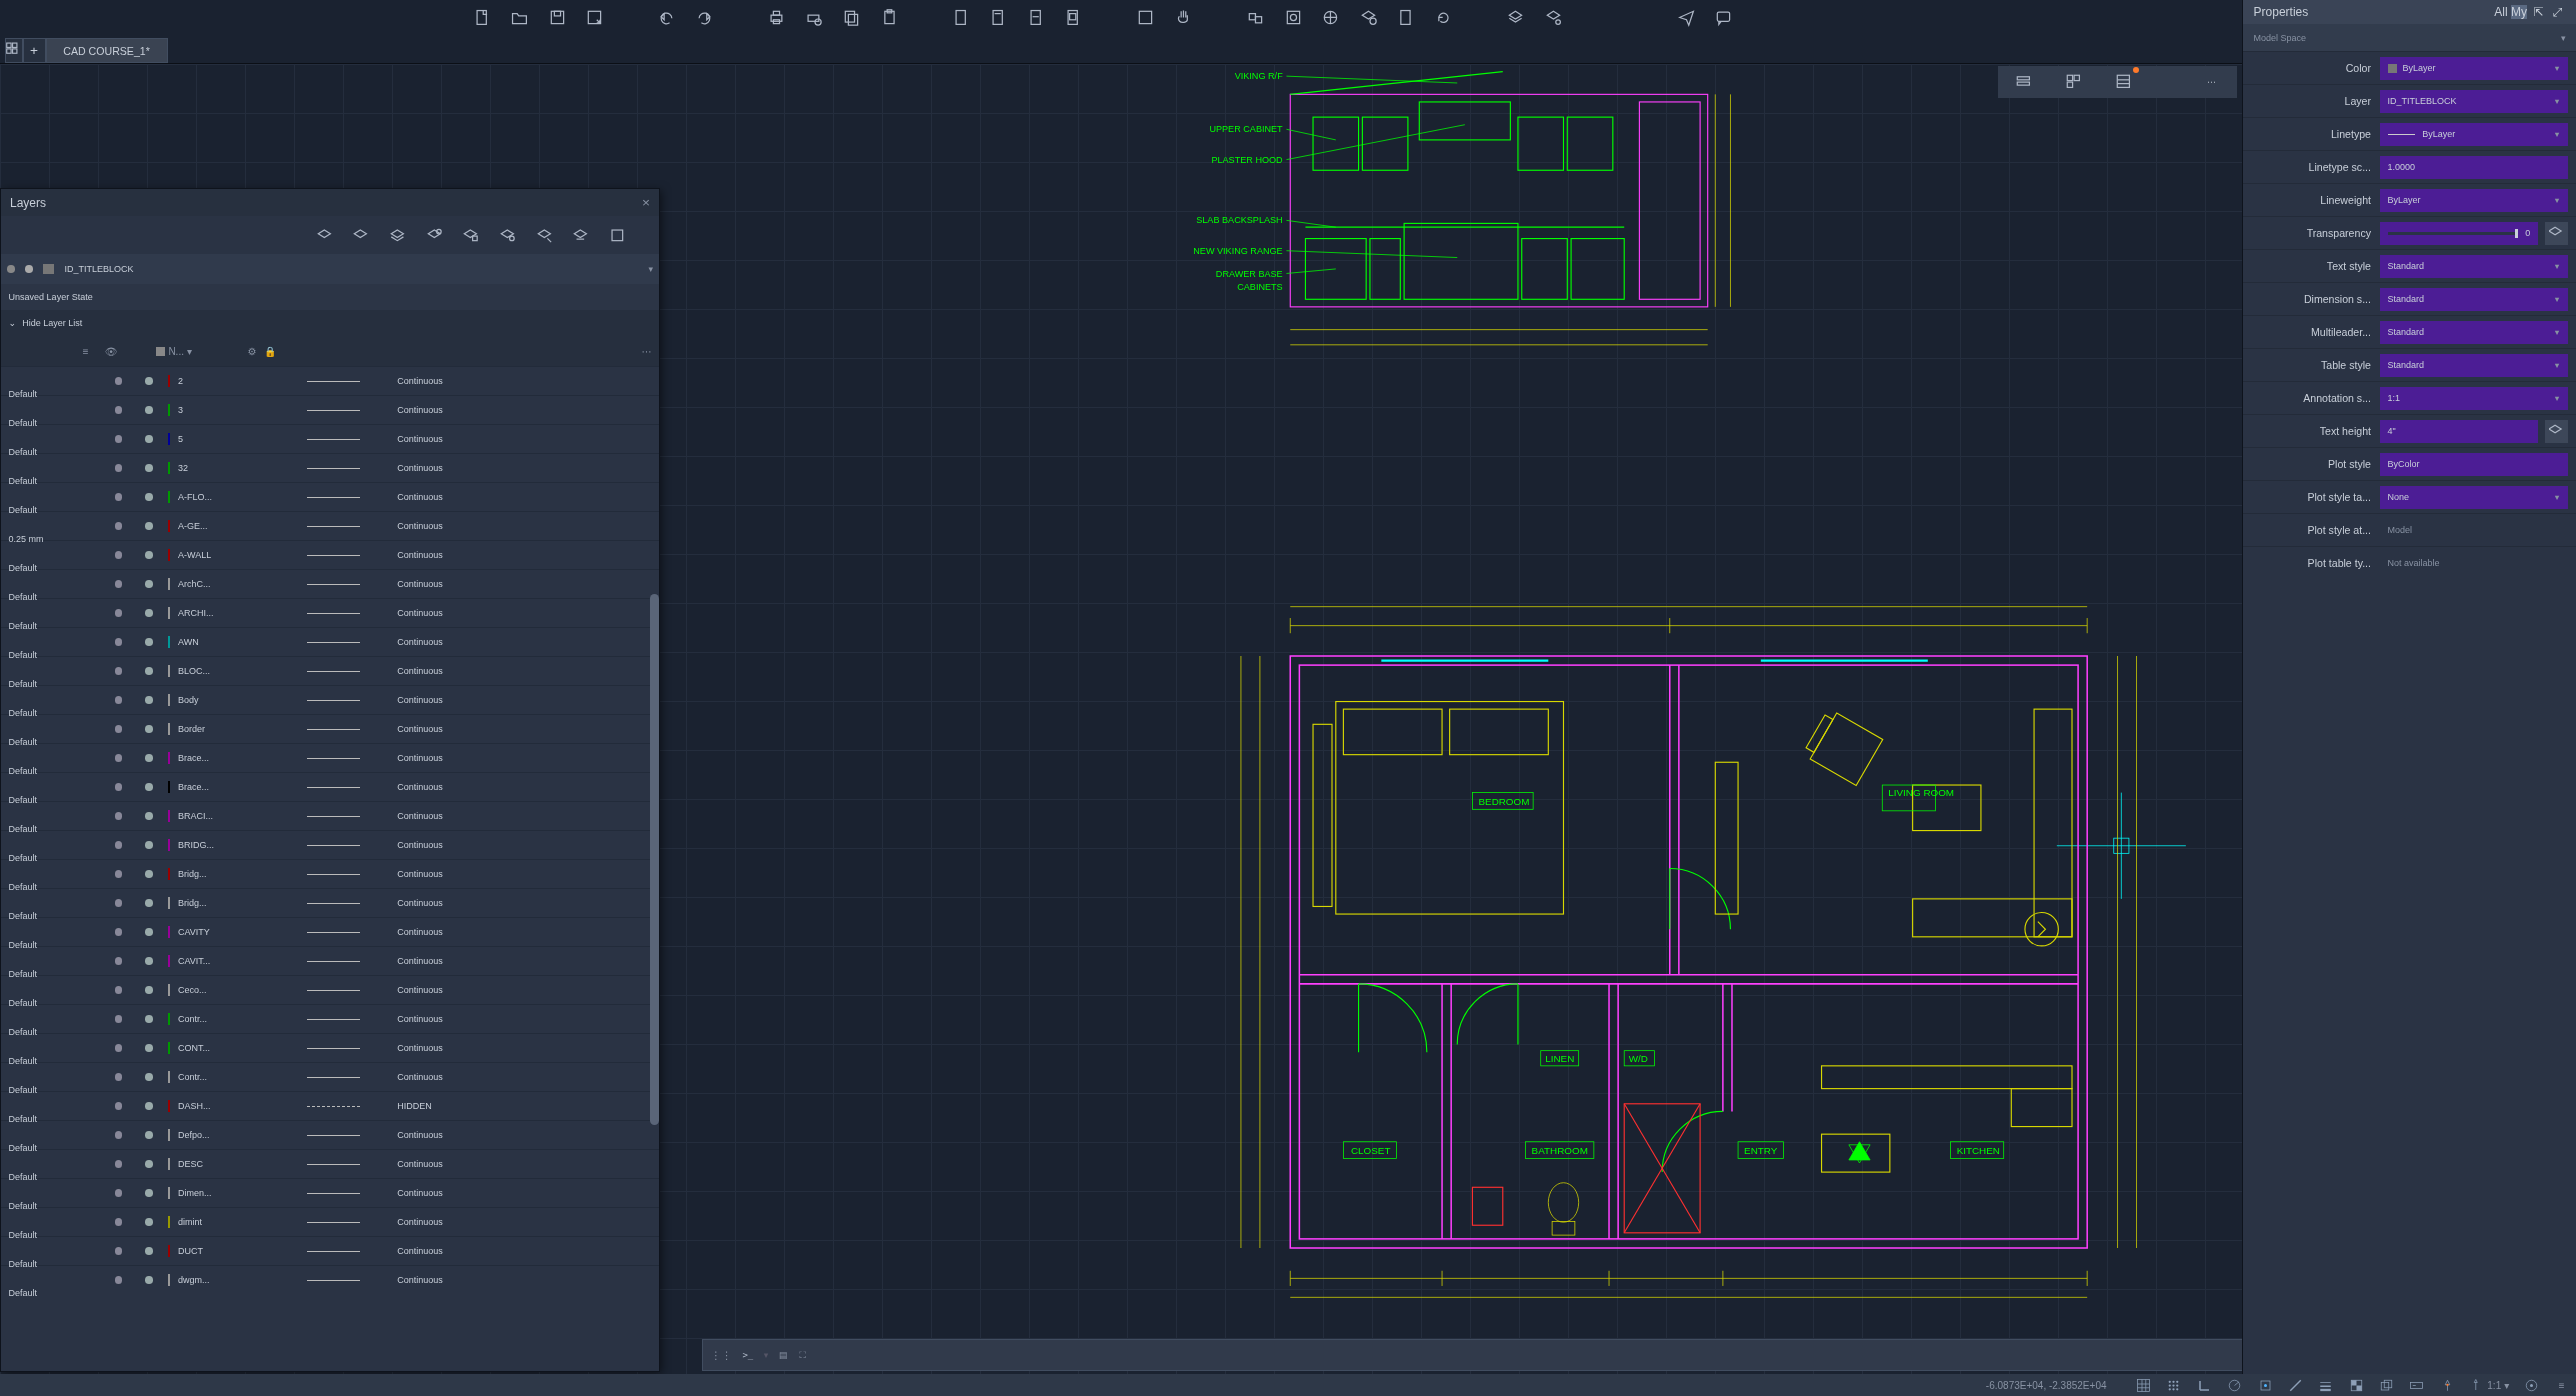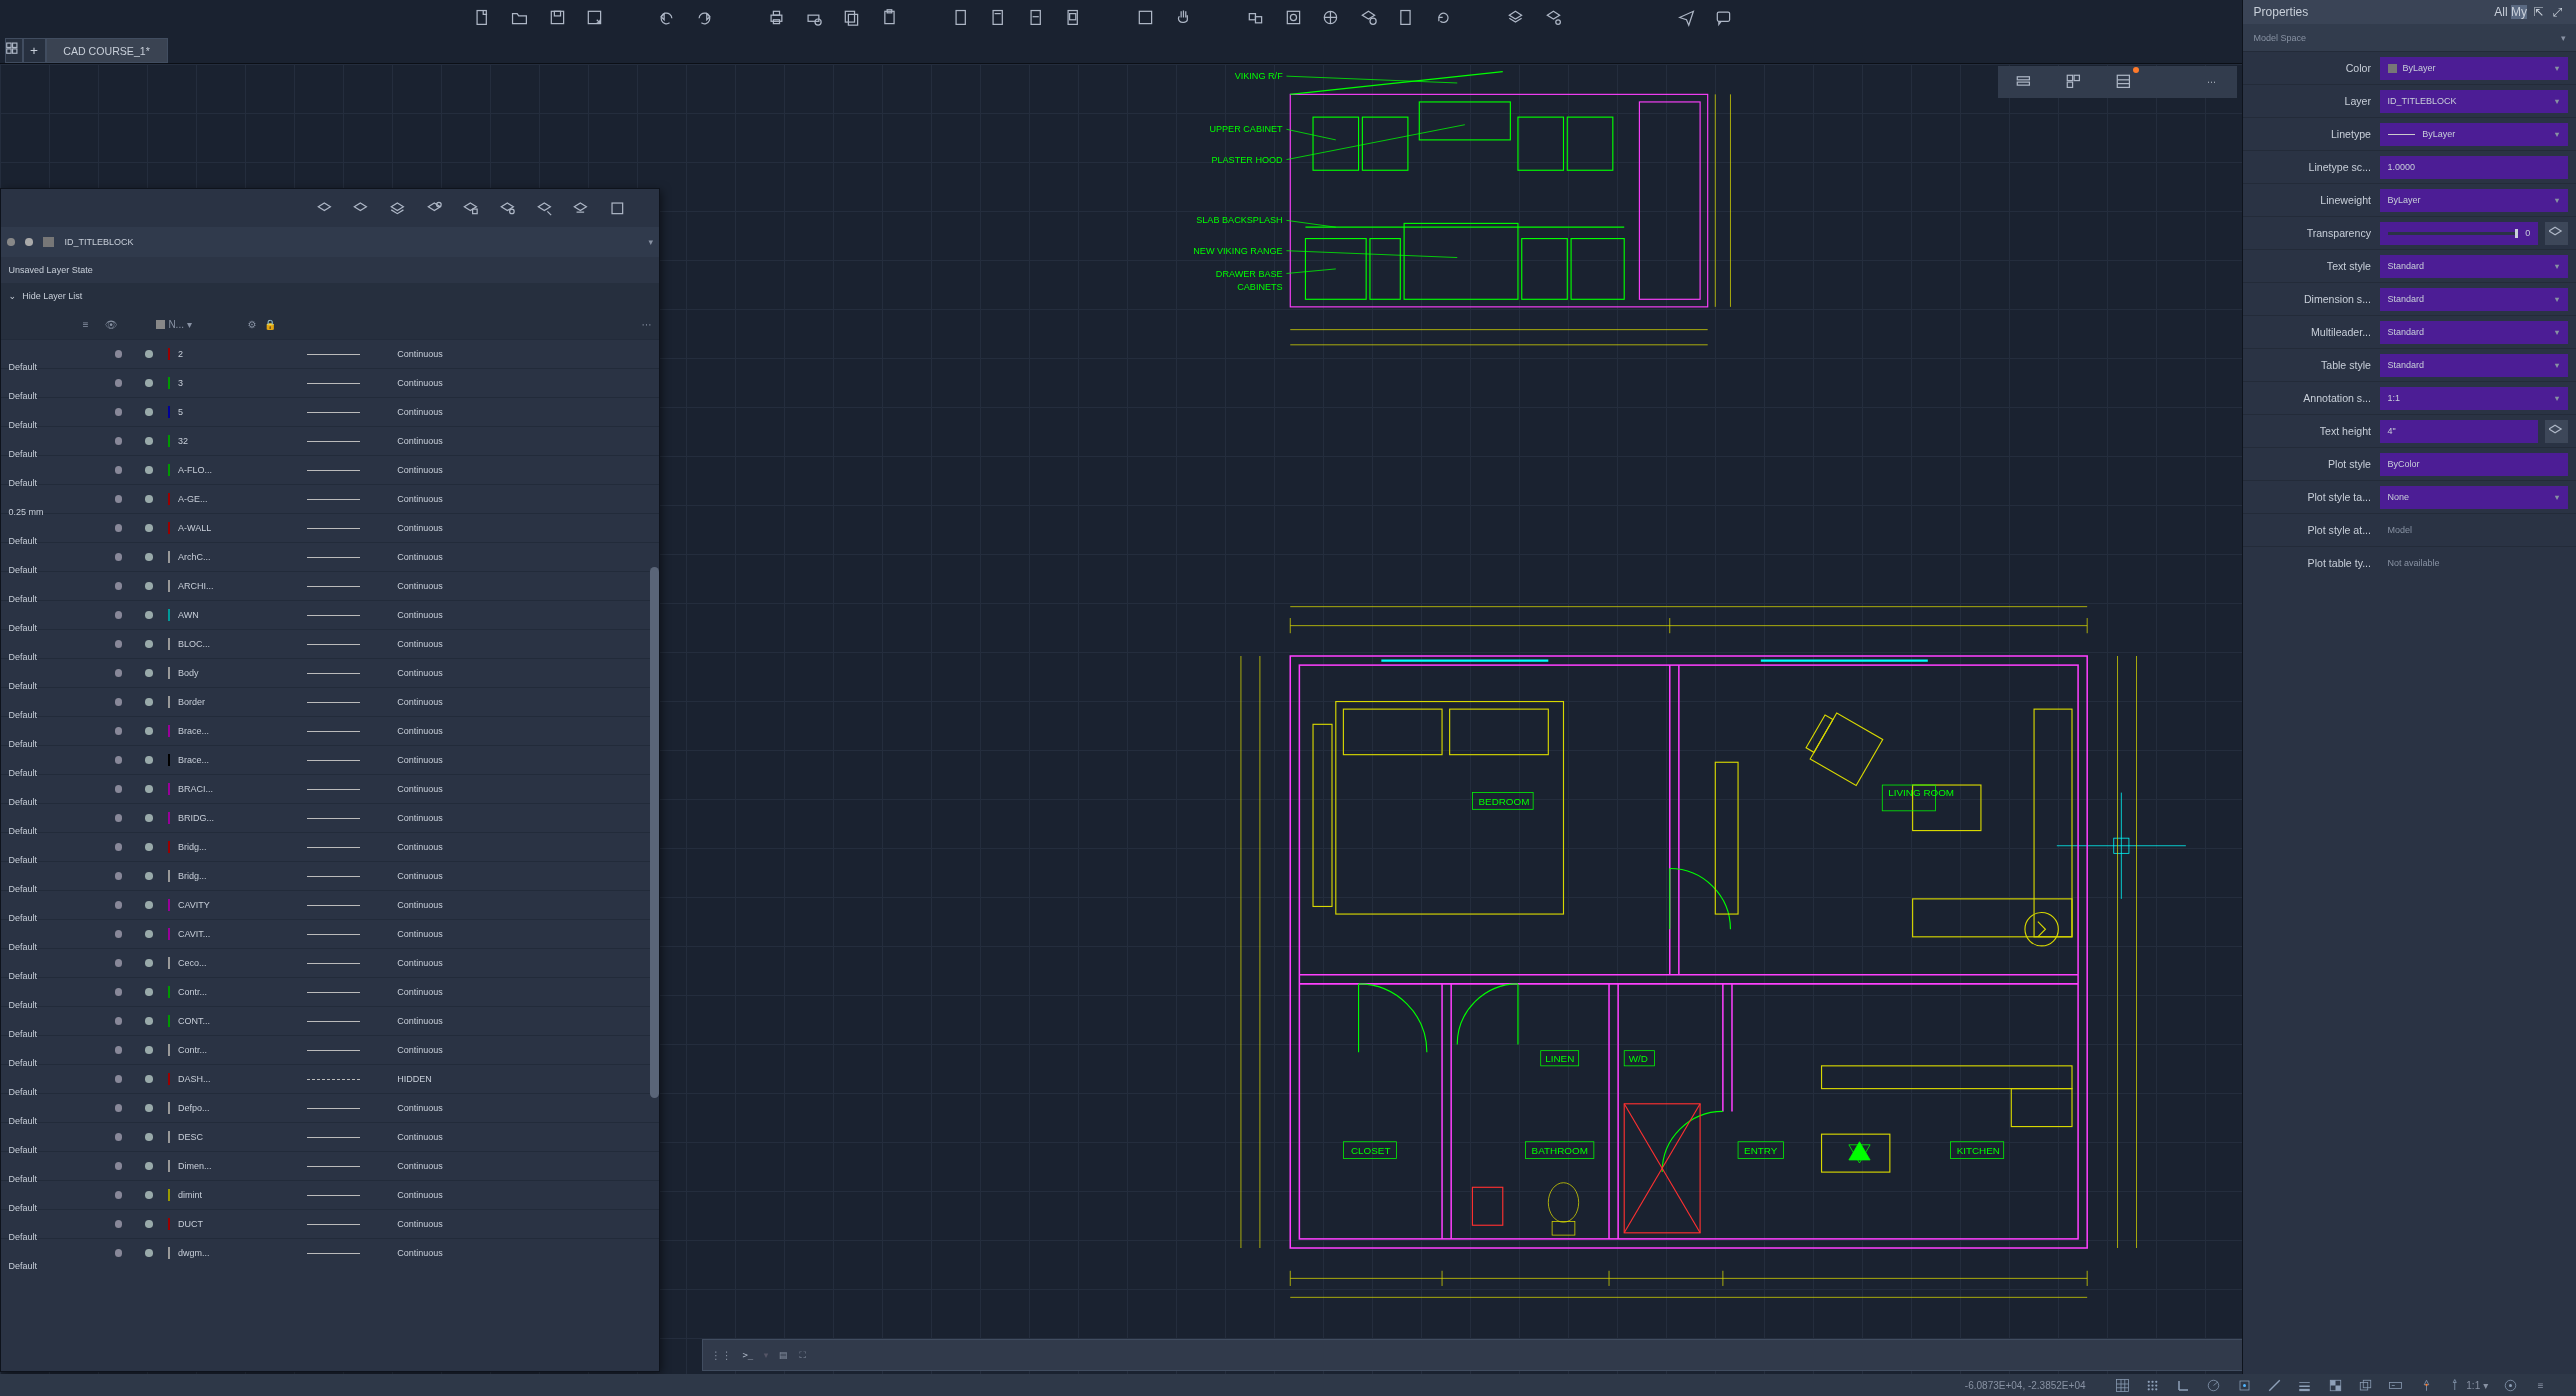--- a/index.html
+++ b/index.html
@@ -87,21 +87,21 @@
   .props .selector{height:27px;display:flex;align-items:center;padding:0 10.6px;color:var(--muted);background:#323c4d;justify-content:space-between;}
   .prow{height:33px;display:flex;align-items:center;border-top:0.8px solid #232b39;}
   .prow .lbl{width:137px;text-align:right;padding-right:9px;color:var(--text);font-size:10.6px;}
   .prow .val{flex:1;height:23px;margin-right:7.6px;background:#4c1d95;display:flex;align-items:center;padding:0 7.6px;justify-content:space-between;position:relative;}
   .prow .val.ro{background:transparent;color:var(--muted);}
   .prow .val .dd{color:var(--muted);font-size:7.6px;}
   .prow .val .sw{width:9px;height:9px;margin-right:6px;display:inline-block;}
   .prow .extra{width:23px;height:23px;margin-right:7.6px;background:#3d4759;display:flex;align-items:center;justify-content:center;}
 
   
-  .status{position:absolute;left:0;right:0;bottom:0;height:23px;background:#2e3848;display:flex;align-items:center;justify-content:flex-end;gap:13.7px;padding:0 27px;color:var(--muted);font-size:10px;}
+  .status{position:absolute;left:0;right:0;bottom:0;height:23px;background:#2e3848;display:flex;align-items:center;justify-content:flex-end;gap:13.7px;padding:0 6px;color:var(--muted);font-size:10px;}
   .status .coords{margin-right:15px;}
   .status .sbtn{width:16.7px;height:16.7px;display:flex;align-items:center;justify-content:center;}
   .status svg{width:15px;height:15px;fill:#8ea0b8;}
 
   
   .gico{width:16.7px;height:16.7px;}
   .gico rect,.gico path,.gico circle,.gico line{stroke:#aeb7c6;fill:none;stroke-width:1.6;}
 
   
   .ucs-tabs{position:absolute;right:339px;top:1.5px;height:32px;display:flex;gap:23px;align-items:center;background:var(--bg3);padding:0 12px;}
@@ -541,20 +541,24 @@
       <span class="prompt">&gt;_</span>
       <span style="color:#556">▾</span>
       <div class="right">
         <span>▤</span>
         <span>⛶</span>
       </div>
     </div>
   </div>
 
   <div class="layers">
+    <div class="titlebar">
+      <span>Layers</span>
+      <span class="close">×</span>
+    </div>
     <div class="toolbar" style="justify-content:flex-end;padding-right:30px;gap:13.7px">
 
       <div class="tbtn">
           <svg class="gico" viewBox="0 0 22 22" width="16.7" height="16.7">
             <path d="M11 4 l8 5 -8 5 -8 -5z"></path>
           </svg>
         </div>
       <div class="tbtn">
           <svg class="gico" viewBox="0 0 22 22" width="16.7" height="16.7">
             <path d="M11 4 l8 5 -8 5 -8 -5z" stroke="#4fb4ff"></path>

